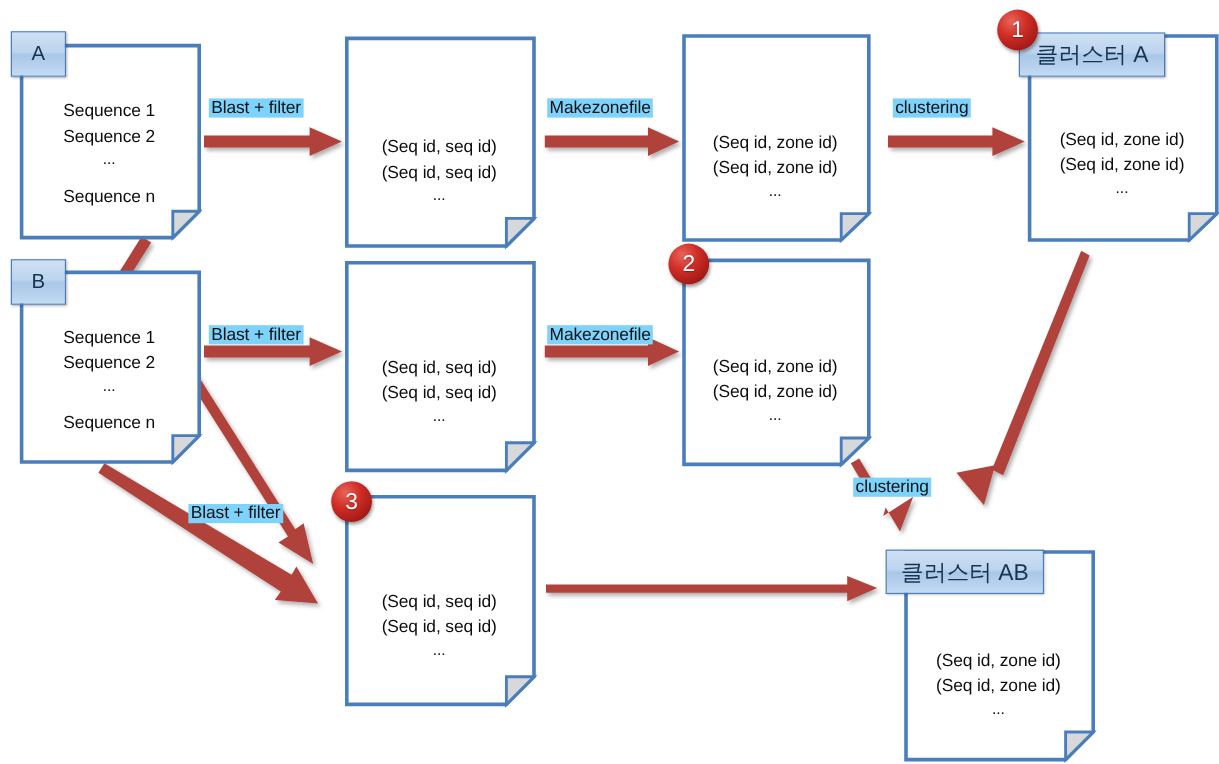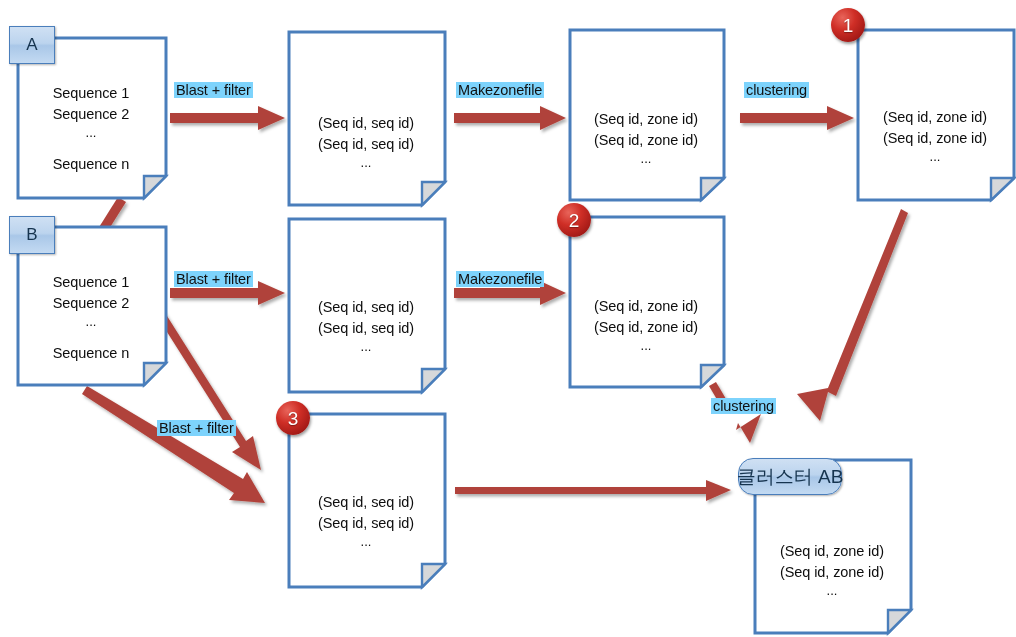--- a/index.html
+++ b/index.html
@@ -220,20 +220,23 @@
     <svg class="doc-svg" width="160" height="174" viewBox="0 0 160 174">
       <path d="M2,2 L158,2 L158,150 L135,172 L2,172 Z" fill="#ffffff" stroke="#4a7ebb" stroke-width="3" stroke-linejoin="miter"></path>
       <path d="M158,150 L135,172 L135,150 Z" fill="#d6d8da" stroke="#4a7ebb" stroke-width="2.4" stroke-linejoin="miter"></path>
     </svg>
     <div class="doc-text" style="top:56px;">
       <div>(Seq id, zone id)</div>
       <div>(Seq id, zone id)</div>
       <div class="dots">...</div>
     </div>
   </div>
+  <div class="plate korean" style="left:849px; top:27px; width:122px; height:37px;">
+    <span>클러스터 A</span>
+  </div>
 
   <div class="doc" style="left:16px; top:225px; width:150px; height:160px;">
     <svg class="doc-svg" width="152" height="162" viewBox="0 0 152 162">
       <path d="M2,2 L150,2 L150,138 L128,160 L2,160 Z" fill="#ffffff" stroke="#4a7ebb" stroke-width="3" stroke-linejoin="miter"></path>
       <path d="M150,138 L128,160 L128,138 Z" fill="#d6d8da" stroke="#4a7ebb" stroke-width="2.4" stroke-linejoin="miter"></path>
     </svg>
     <div class="doc-text" style="top:24px;">
       <div>Sequence 1</div>
       <div>Sequence 2</div>
       <div class="dots">...</div>
@@ -285,21 +288,21 @@
     <svg class="doc-svg" width="160" height="177" viewBox="0 0 160 177">
       <path d="M2,2 L158,2 L158,152 L135,175 L2,175 Z" fill="#ffffff" stroke="#4a7ebb" stroke-width="3" stroke-linejoin="miter"></path>
       <path d="M158,152 L135,175 L135,152 Z" fill="#d6d8da" stroke="#4a7ebb" stroke-width="2.4" stroke-linejoin="miter"></path>
     </svg>
     <div class="doc-text" style="top:60px;">
       <div>(Seq id, zone id)</div>
       <div>(Seq id, zone id)</div>
       <div class="dots">...</div>
     </div>
   </div>
-  <div class="plate korean" style="left:738px; top:458px; width:104px; height:37px;border-radius:15px;">
+  <div class="plate korean" style="left:738px; top:458px; width:132px; height:37px;">
     <span>클러스터 AB</span>
   </div>
 
   <div class="badge" style="left:831px; top:8px;">
     <span>1</span>
   </div>
   <div class="badge" style="left:557px; top:203px;">
     <span>2</span>
   </div>
   <div class="badge" style="left:276px; top:401px;">

